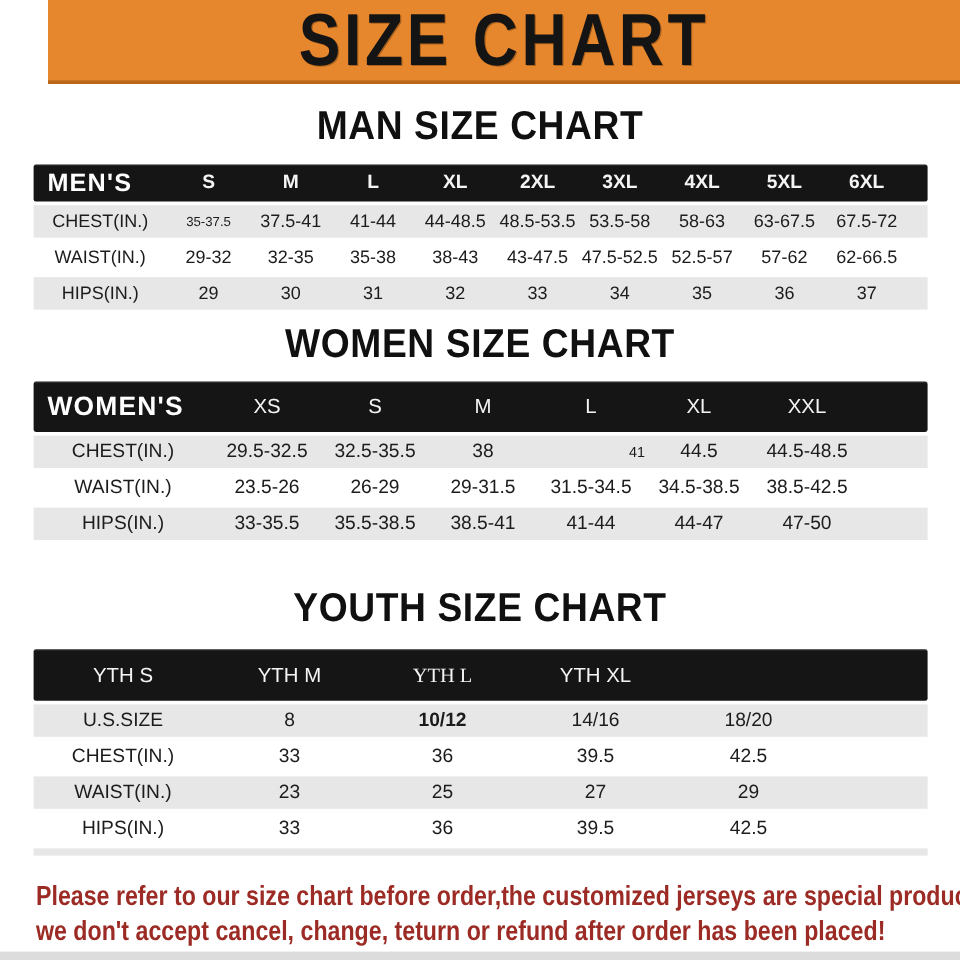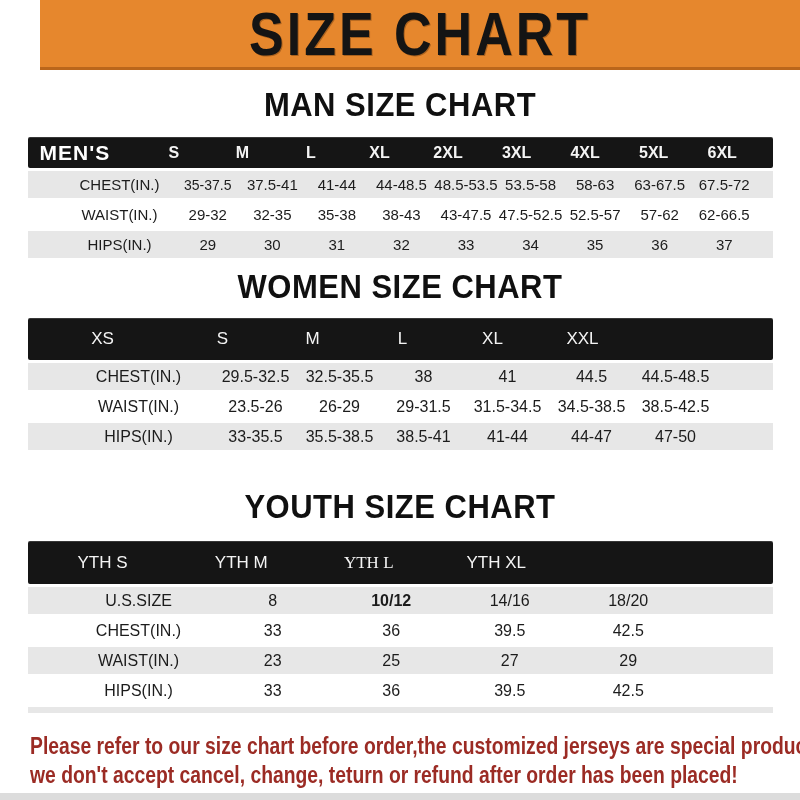--- a/index.html
+++ b/index.html
@@ -47,21 +47,21 @@
     border-radius: 2px;
     box-shadow: inset 0 1px 0 rgba(255,255,255,0.15);
   }
   .bar-label {
     color: #ffffff; font-weight: bold; letter-spacing: 1px;
     padding-left: 12px; white-space: nowrap;
   }
   .bar-col { color: #f4f4f4; text-align: center; white-space: nowrap; }
   .row {
     display: grid; align-items: center;
-    height: 27px; margin-top: 3px; padding-left: 36px;
+    height: 27px; margin-top: 3px;
   }
   .row.gray { background: var(--row-gray, #E7E7E7); }
   .row.white { background: #ffffff; }
   .row-label {
     text-align: center; color: #1c1c1c; white-space: nowrap;
   }
   .cell { text-align: center; color: #1c1c1c; white-space: nowrap; }
   .tail-strip {
     width: 745px; margin: 3px auto 0 auto; height: 6px;
     background: var(--row-gray, #E7E7E7);
@@ -97,21 +97,21 @@
       <div class="bar-col" style="font-size: 16px; font-weight: bold;">XL</div>
       <div class="bar-col" style="font-size: 16px; font-weight: bold;">2XL</div>
       <div class="bar-col" style="font-size: 16px; font-weight: bold;">3XL</div>
       <div class="bar-col" style="font-size: 16px; font-weight: bold;">4XL</div>
       <div class="bar-col" style="font-size: 16px; font-weight: bold;">5XL</div>
       <div class="bar-col" style="font-size: 16px; font-weight: bold;">6XL</div>
       <div class="bar-col"></div>
     </div>
     <div class="row gray" style="grid-template-columns: 112px repeat(9, 1fr) 16px;">
       <div class="row-label" style="font-size: 15px;">CHEST(IN.)</div>
-      <div class="cell" style="font-size: 14px;">35-37.5</div>
+      <div class="cell" style="font-size: 11px;">35-37.5</div>
       <div class="cell" style="font-size: 15px;">37.5-41</div>
       <div class="cell" style="font-size: 15px;">41-44</div>
       <div class="cell" style="font-size: 15px;">44-48.5</div>
       <div class="cell" style="font-size: 15px;">48.5-53.5</div>
       <div class="cell" style="font-size: 15px;">53.5-58</div>
       <div class="cell" style="font-size: 15px;">58-63</div>
       <div class="cell" style="font-size: 15px;">63-67.5</div>
       <div class="cell" style="font-size: 15px;">67.5-72</div>
       <div class="cell"></div>
     </div>
@@ -139,34 +139,35 @@
       <div class="cell" style="font-size: 15px;">35</div>
       <div class="cell" style="font-size: 15px;">36</div>
       <div class="cell" style="font-size: 15px;">37</div>
       <div class="cell"></div>
     </div>
   </div>
 
 <h2 class="section-heading s1">WOMEN SIZE CHART</h2>
 <div class="size-table t1">
     <div class="bar" style="grid-template-columns: 150px repeat(6, 1fr) 55px; height: 42px;">
+      <div class="bar-label" style="font-size: 22px;">WOMEN'S</div>
       <div class="bar-col" style="font-size: 17px; font-weight: normal;">XS</div>
       <div class="bar-col" style="font-size: 17px; font-weight: normal;">S</div>
       <div class="bar-col" style="font-size: 17px; font-weight: normal;">M</div>
       <div class="bar-col" style="font-size: 17px; font-weight: normal;">L</div>
       <div class="bar-col" style="font-size: 17px; font-weight: normal;">XL</div>
       <div class="bar-col" style="font-size: 17px; font-weight: normal;">XXL</div>
       <div class="bar-col"></div>
     </div>
     <div class="row gray" style="grid-template-columns: 150px repeat(6, 1fr) 55px;">
       <div class="row-label" style="font-size: 16px;">CHEST(IN.)</div>
       <div class="cell" style="font-size: 16px;">29.5-32.5</div>
       <div class="cell" style="font-size: 16px;">32.5-35.5</div>
       <div class="cell" style="font-size: 16px;">38</div>
-      <div class="cell" style="font-size: 16px;">41</div>
+      <div class="cell" style="font-size: 12px; text-align: right;">41</div>
       <div class="cell" style="font-size: 16px;">44.5</div>
       <div class="cell" style="font-size: 16px;">44.5-48.5</div>
       <div class="cell"></div>
     </div>
     <div class="row white" style="grid-template-columns: 150px repeat(6, 1fr) 55px;">
       <div class="row-label" style="font-size: 16px;">WAIST(IN.)</div>
       <div class="cell" style="font-size: 16px;">23.5-26</div>
       <div class="cell" style="font-size: 16px;">26-29</div>
       <div class="cell" style="font-size: 16px;">29-31.5</div>
       <div class="cell" style="font-size: 16px;">31.5-34.5</div>

